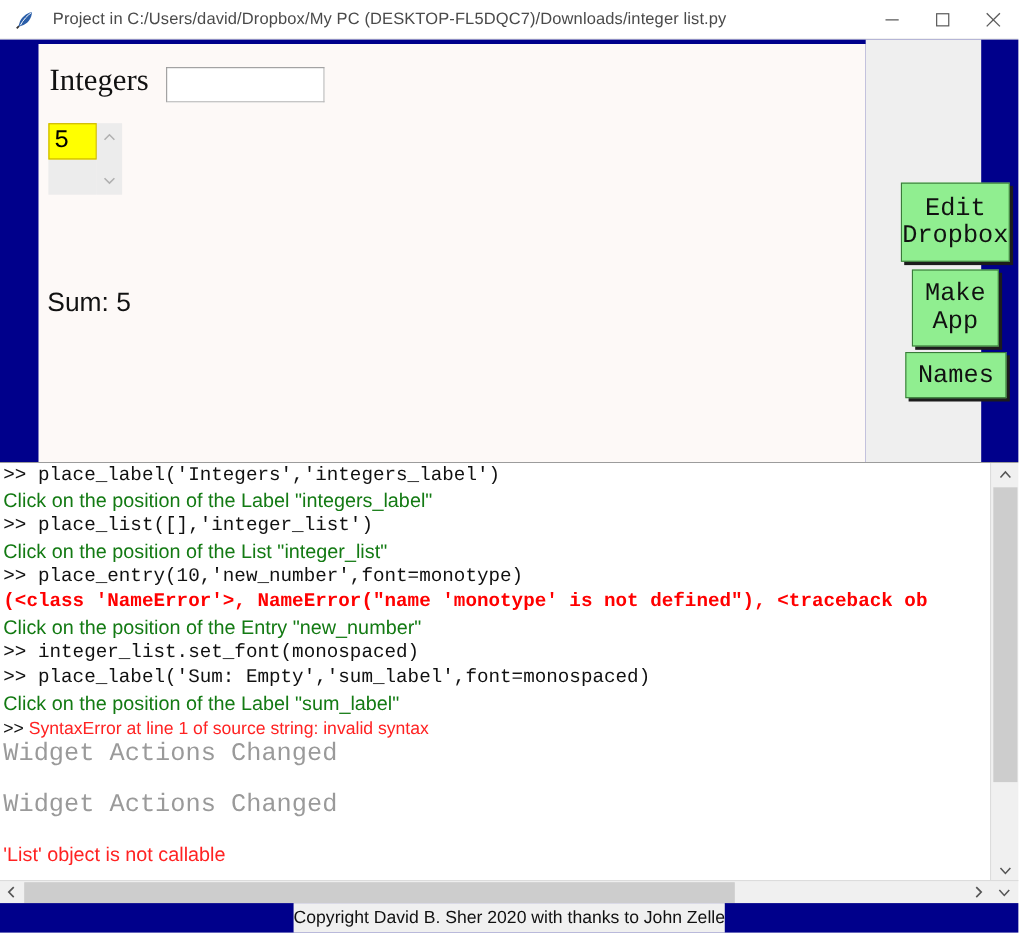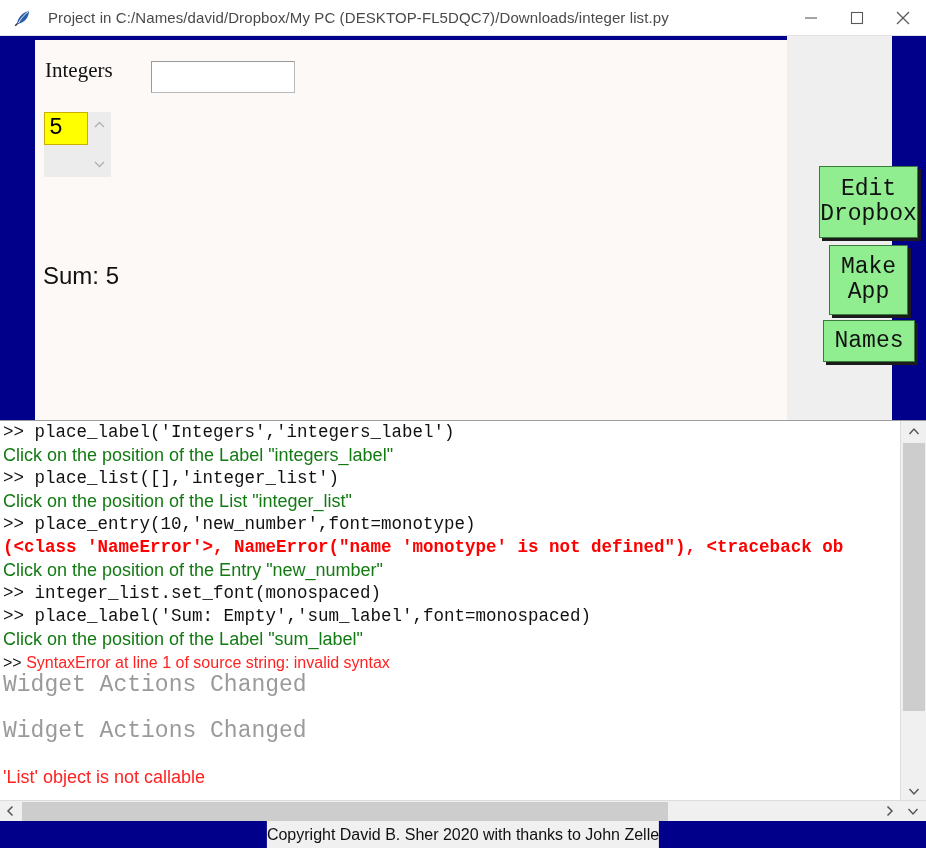--- a/index.html
+++ b/index.html
@@ -58,21 +58,21 @@
   }
   .graypanel {
     position: absolute; left: 787px; top: 0px;
     width: 105px; height: 384px;
     background: #EFEFEF;
   }
 
   .integers-label {
     position: absolute; left: 10px; top: 18px;
     font-family: "Liberation Serif", serif;
-    font-size: 21px; color: #111111;
+    font-size: 28px; color: #111111;
   }
 
   .entry-box {
     position: absolute; left: 116px; top: 21px;
     width: 144px; height: 32px;
     background: #ffffff;
     border: 1px solid #b9b9b9;
     border-top-color: #9a9a9a;
     border-left-color: #9a9a9a;
   }
@@ -253,21 +253,21 @@
 <div id="app">
 
   <div class="titlebar">
     <div class="tb-icon">
       <svg width="18" height="18" viewBox="0 0 18 18">
         <path d="M15 2 C10 3 5 7 3.5 12.5 L2.5 15.5 L5.5 14.5 C11 13 15 8 15 2 Z" fill="#2a5ea8"></path>
         <path d="M14.5 2.5 C11 5 7 9 4.5 14" stroke="#ffffff" stroke-width="0.9" fill="none"></path>
         <path d="M3.2 14.8 L1.2 16.8" stroke="#333" stroke-width="1.6" fill="none"></path>
       </svg>
     </div>
-    <div class="tb-title">Project in C:/Names/david/Dropbox/My PC (DESKTOP-FL5DQC7)/Downloads/integer list.py</div>
+    <div class="tb-title">Project in C:/Users/david/Dropbox/My PC (DESKTOP-FL5DQC7)/Downloads/integer list.py</div>
     <div class="tb-controls">
       <div class="tb-btn">
         <svg width="14" height="14" viewBox="0 0 14 14">
             <line x1="1" y1="7" x2="13" y2="7" stroke="#5a5a5a" stroke-width="1.1"></line>
           </svg>
       </div>
       <div class="tb-btn">
         <svg width="14" height="14" viewBox="0 0 14 14">
             <rect x="1.5" y="1.5" width="11" height="11" fill="none" stroke="#5a5a5a" stroke-width="1.1"></rect>
           </svg>

